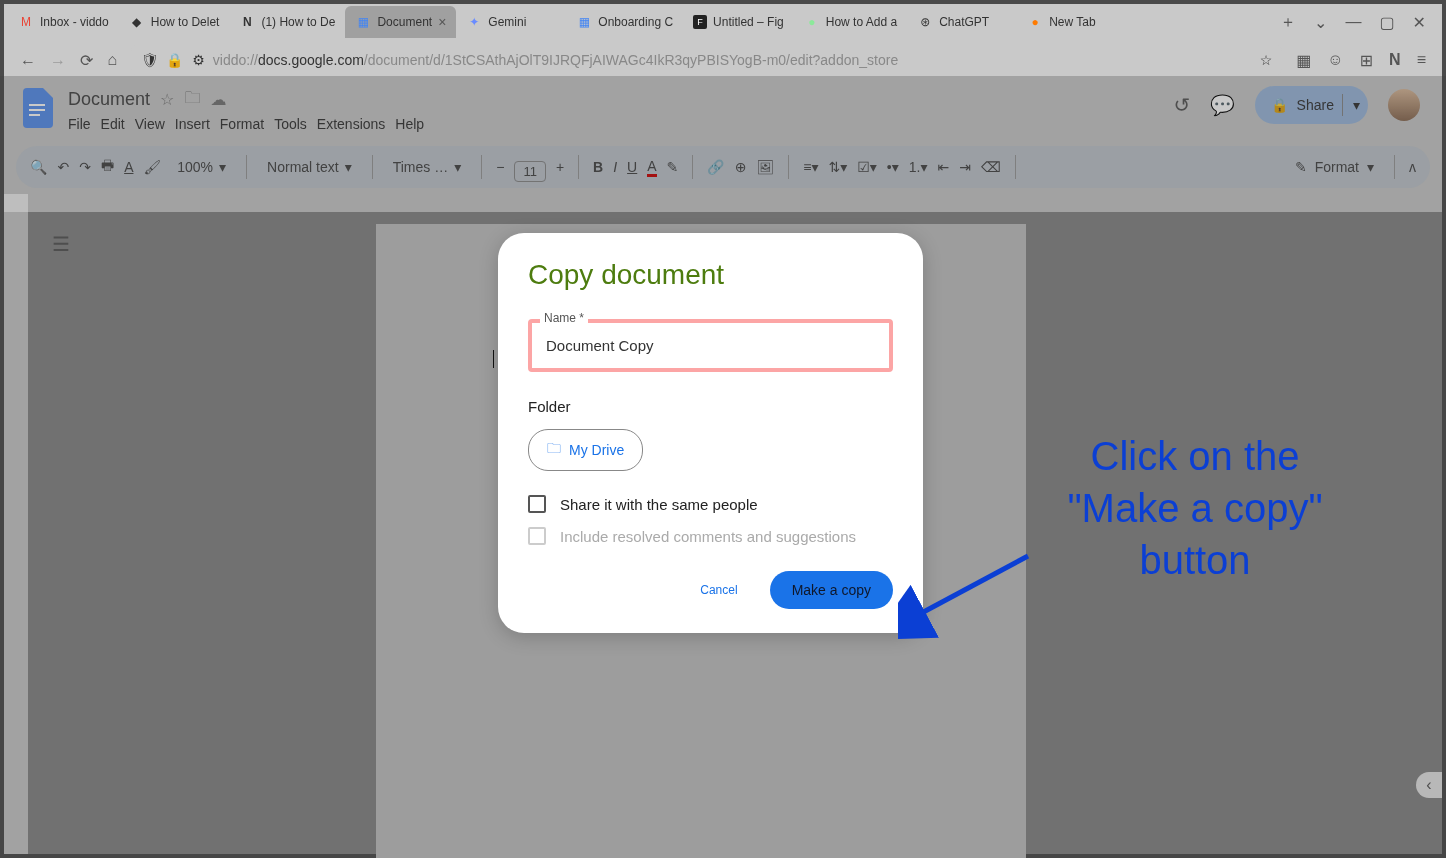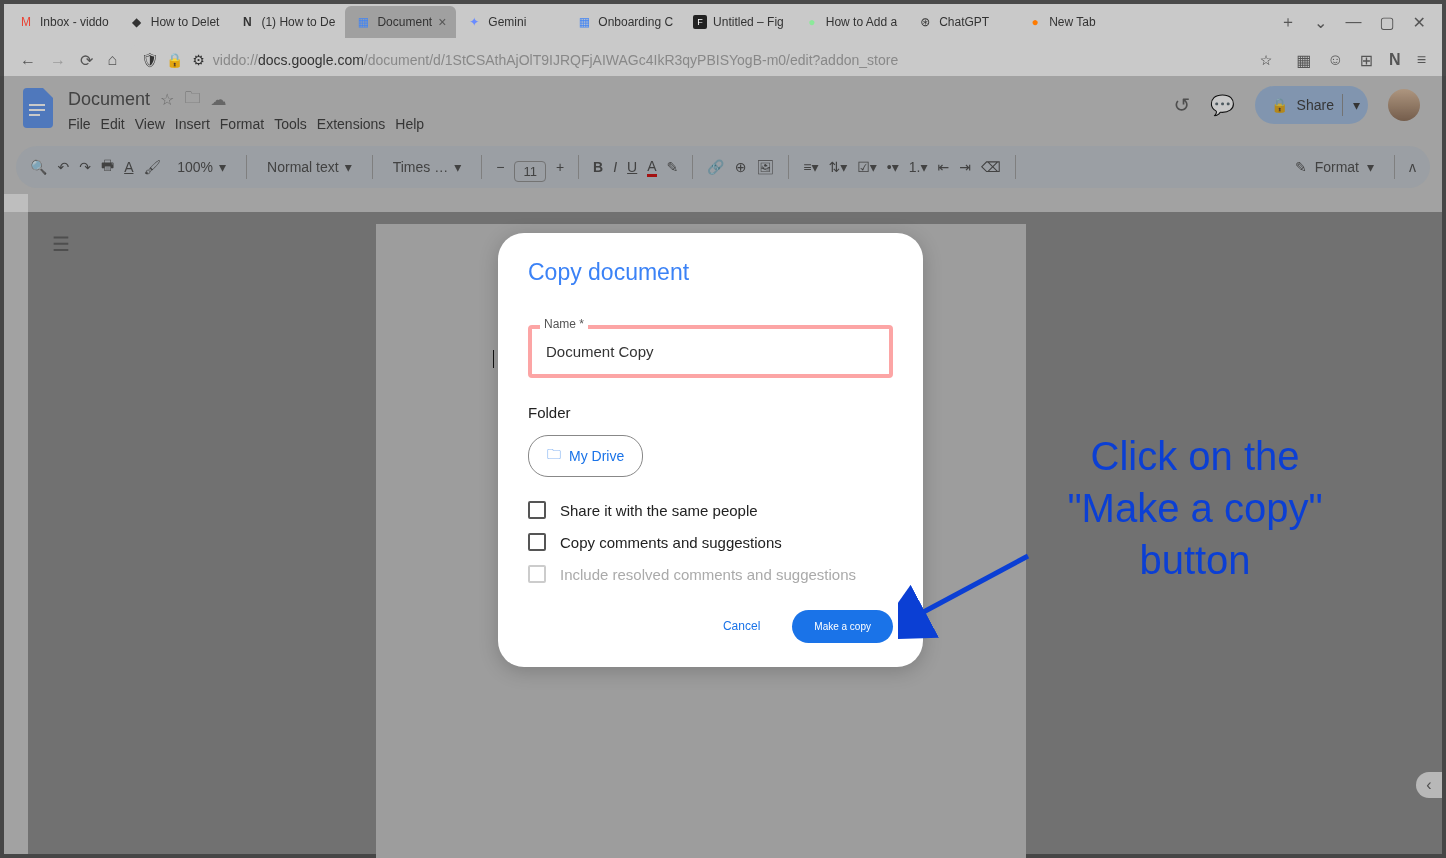--- a/index.html
+++ b/index.html
@@ -40,33 +40,33 @@
 .ruler-h-inner { position: absolute; left: 350px; right: 395px; top: 0; height: 18px; display: flex; align-items: center; font-size: 9px; color: #666; }
 .content-area { flex: 1; display: flex; background: #868686; position: relative; }
 .ruler-v { width: 24px; background: #c9c9c9; }
 .page-scroll { flex: 1; position: relative; }
 .page { position: absolute; left: 348px; top: 12px; width: 650px; height: 820px; background: #c2c2c2; }
 .cursor { position: absolute; left: 465px; top: 138px; width: 1px; height: 18px; background: #000; }
 .outline-icon { position: absolute; left: 24px; top: 20px; color: #555; font-size: 20px; }
 
 .modal-overlay { position: absolute; top: 76px; left: 0; right: 0; bottom: 0; background: rgba(60,60,60,0.28); pointer-events: none; }
 .modal { position: absolute; left: 498px; top: 233px; width: 425px; background: #fff; border-radius: 26px; padding: 26px 30px 24px; box-shadow: 0 4px 20px rgba(0,0,0,0.2); }
-.modal h2 { font-size: 23px; font-weight: 400; color: #3b82f6; font-family: 'Google Sans', Arial, sans-serif; margin-bottom: 39px; }
+.modal h2 { font-size: 28px; font-weight: 400; color: #4d7c0f; font-family: 'Google Sans', Arial, sans-serif; margin-bottom: 28px; }
 .field-wrap { position: relative; margin-bottom: 26px; }
 .field-label { position: absolute; top: -8px; left: 12px; background: #fff; padding: 0 4px; font-size: 12px; color: #555; }
 .field-input { width: 100%; border: 4px solid #fca5a5; border-radius: 4px; padding: 14px 14px; font-size: 15px; color: #333; }
 .folder-label { font-size: 15px; color: #222; margin-bottom: 14px; }
 .folder-chip { display: inline-flex; align-items: center; gap: 8px; border: 1px solid #888; border-radius: 20px; padding: 8px 18px; color: #1a73e8; font-size: 14px; margin-bottom: 24px; }
 .check-row { display: flex; align-items: center; gap: 14px; margin-bottom: 14px; font-size: 15px; color: #222; }
 .check-row.disabled { color: #aaa; }
 .checkbox { width: 18px; height: 18px; border: 2px solid #555; border-radius: 2px; flex-shrink: 0; }
 .check-row.disabled .checkbox { border-color: #ccc; }
 .modal-actions { display: flex; justify-content: flex-end; gap: 20px; margin-top: 26px; align-items: center; }
 .btn-cancel { color: #1a73e8; font-size: 12px; font-weight: 500; padding: 10px 12px; }
-.btn-primary { background: #1a73e8; color: #ffffff; border-radius: 22px; padding: 11px 22px; font-size: 10px; font-weight: 500; }
+.btn-primary { background: #1a73e8; color: #0f172a; border-radius: 22px; padding: 11px 22px; font-size: 14px; font-weight: 500; }
 
 .annotation { position: absolute; left: 1010px; top: 430px; width: 370px; color: #0b3fd4; font-size: 40px; line-height: 1.3; font-family: 'Comic Sans MS', cursive; text-align: center; font-weight: 500; }
 .arrow-svg { position: absolute; left: 898px; top: 546px; pointer-events: none; }
 .expand-btn { position: absolute; right: 0; bottom: 56px; width: 26px; height: 26px; background: #e8e8e8; border-radius: 50% 0 0 50%; display: flex; align-items: center; justify-content: center; color: #555; }
 
 .docs-icon-svg { fill: #4285f4; }
 </style>
 </head>
 <body>
 
@@ -264,24 +264,20 @@
   </div>
   <div class="folder-label">Folder</div>
   <div class="folder-chip">
     <span>🗀</span>
     <span>My Drive</span>
   </div>
   <div class="check-row">
     <span class="checkbox"></span>
     <span>Share it with the same people</span>
   </div>
-  <div class="check-row">
-    <span class="checkbox"></span>
-    <span>Copy comments and suggestions</span>
-  </div>
   <div class="check-row disabled">
     <span class="checkbox"></span>
     <span>Include resolved comments and suggestions</span>
   </div>
   <div class="modal-actions">
     <span class="btn-cancel">Cancel</span>
     <span class="btn-primary">Make a copy</span>
   </div>
 </div>
 

